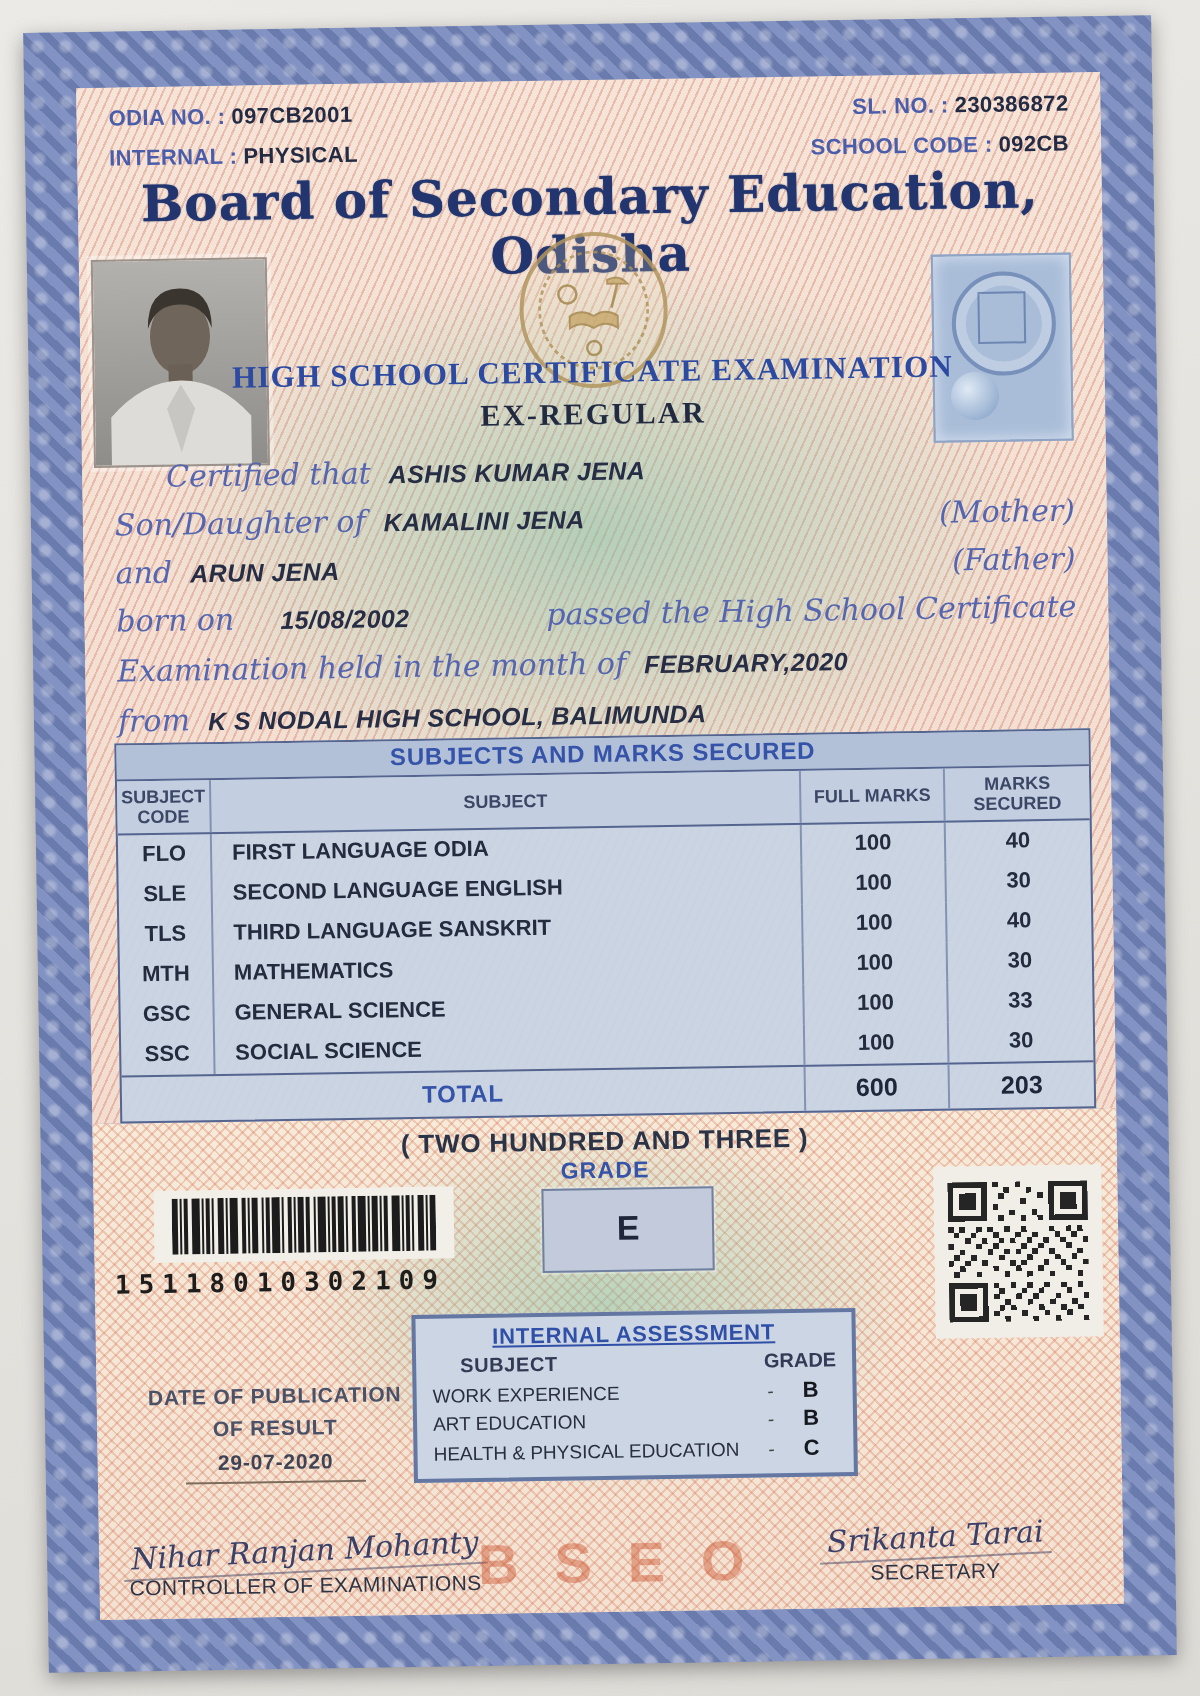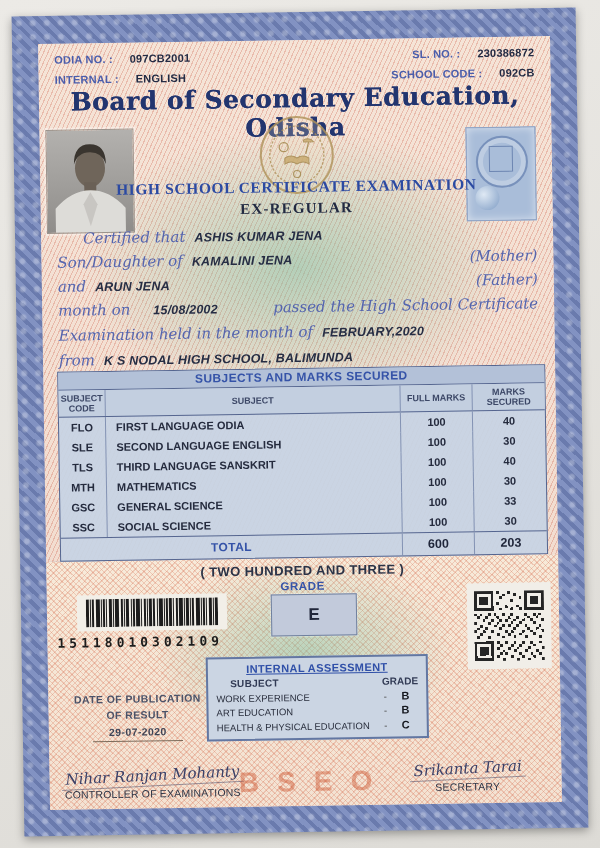--- a/index.html
+++ b/index.html
@@ -19,21 +19,21 @@
       radial-gradient(ellipse 300px 195px at 50% 44%, rgba(128,192,162,0.55), rgba(128,192,162,0) 72%),
       repeating-linear-gradient(115deg, rgba(206,94,74,0.30) 0 1px, rgba(0,0,0,0) 1px 4px),
       linear-gradient(#f5e4d7,#f2ddd0);}
   .zone-bottom{position:absolute;left:0;top:518px;width:512px;height:248px;
     background:
       radial-gradient(ellipse 215px 135px at 50% 38%, rgba(128,192,162,0.5), rgba(128,192,162,0) 70%),
       repeating-linear-gradient(45deg, rgba(212,100,70,0.26) 0 1px, rgba(0,0,0,0) 1px 4px),
       repeating-linear-gradient(-45deg, rgba(212,100,70,0.26) 0 1px, rgba(0,0,0,0) 1px 4px),
       linear-gradient(#f7ead9,#f3e2d2);}
   .idline{position:absolute;left:16px;right:16px;display:flex;justify-content:space-between;font-size:11px;font-weight:bold;letter-spacing:.2px;}
-  .lbl{color:#4a5dab;} .val{color:#232b44;margin-left:17px;}
+  .lbl{color:#4a5dab;} .val{color:#232b44;margin-left:3px;}
   .board-title{position:absolute;left:0;right:0;top:44px;text-align:center;font-family:"DejaVu Serif",serif;font-weight:bold;font-size:25px;color:#22356f;letter-spacing:.5px;text-shadow:0 0 .6px #22356f;}
   .exam-title{position:absolute;left:0;right:0;top:138px;text-align:center;font-family:"Liberation Serif",serif;font-weight:bold;font-size:15.5px;color:#2c4aa2;letter-spacing:.6px;}
   .exam-type{position:absolute;left:0;right:0;top:160px;text-align:center;font-family:"Liberation Serif",serif;font-weight:bold;font-size:15px;color:#222a42;letter-spacing:1.2px;}
   .cert-line{position:absolute;left:16px;right:16px;display:flex;align-items:baseline;gap:9px;}
   .script{font-family:"DejaVu Serif",serif;font-style:italic;font-size:15px;color:#5565af;}
   .bval{font-family:"Liberation Sans",sans-serif;font-style:italic;font-weight:bold;font-size:12.5px;color:#262d44;letter-spacing:.2px;}
   .tagright{margin-left:auto;}
   .photo{position:absolute;left:6px;top:86px;width:86px;height:102px;border:1px solid #9a938c;box-shadow:0 0 0 2px rgba(255,255,255,.35);}
   .emblem{position:absolute;left:218px;top:74px;width:78px;height:82px;opacity:.85;}
   .hologram{position:absolute;left:426px;top:90px;width:68px;height:92px;
@@ -88,21 +88,21 @@
   <div class="sheet">
     <div class="inner">
       <div class="zone-top"></div>
       <div class="zone-bottom"></div>
 
       <div class="idline" style="top:10px;">
         <span><span class="lbl">ODIA NO. :</span><span class="val">097CB2001</span></span>
         <span><span class="lbl">SL. NO. :</span><span class="val">230386872</span></span>
       </div>
       <div class="idline" style="top:30px;">
-        <span><span class="lbl">INTERNAL :</span><span class="val">ENGLISH</span></span>
+        <span><span class="lbl">INTERNAL :</span><span class="val">PHYSICAL</span></span>
         <span><span class="lbl">SCHOOL CODE :</span><span class="val">092CB</span></span>
       </div>
 
       <div class="board-title">Board of Secondary Education, Odisha</div>
 
       <div class="photo">
         <svg width="86" height="102" viewBox="0 0 86 102">
           <defs>
             <linearGradient id="pbg" x1="0" y1="0" x2="0" y2="1">
               <stop offset="0" stop-color="#b3b1ae"></stop>
@@ -147,21 +147,21 @@
         <span class="script">Son/Daughter of</span>
         <span class="bval">KAMALINI JENA</span>
         <span class="script tagright">(Mother)</span>
       </div>
       <div class="cert-line" style="top:234px;">
         <span class="script">and</span>
         <span class="bval">ARUN JENA</span>
         <span class="script tagright">(Father)</span>
       </div>
       <div class="cert-line" style="top:258px;">
-        <span class="script">month on</span>
+        <span class="script">born on</span>
         <span class="bval" style="margin-left:14px;">15/08/2002</span>
         <span class="script tagright">passed the High School Certificate</span>
       </div>
       <div class="cert-line" style="top:283px;">
         <span class="script">Examination held in the month of</span>
         <span class="bval">FEBRUARY,2020</span>
       </div>
       <div class="cert-line" style="top:308px;">
         <span class="script">from</span>
         <span class="bval">K S NODAL HIGH SCHOOL, BALIMUNDA</span>

